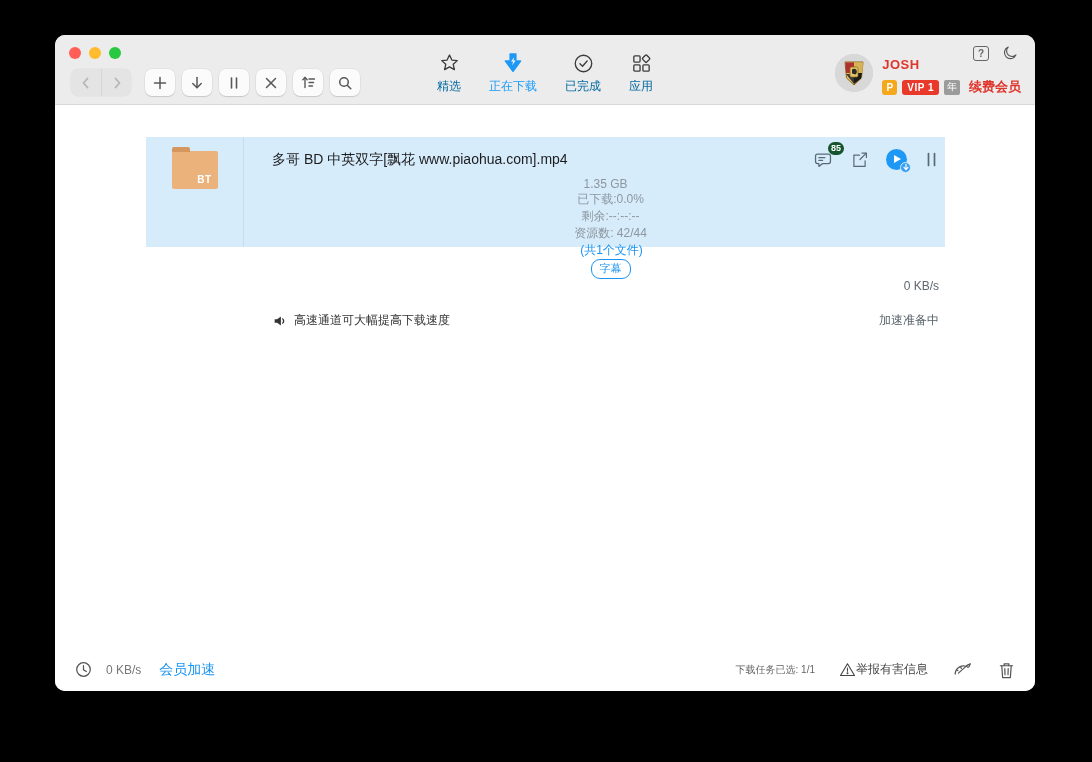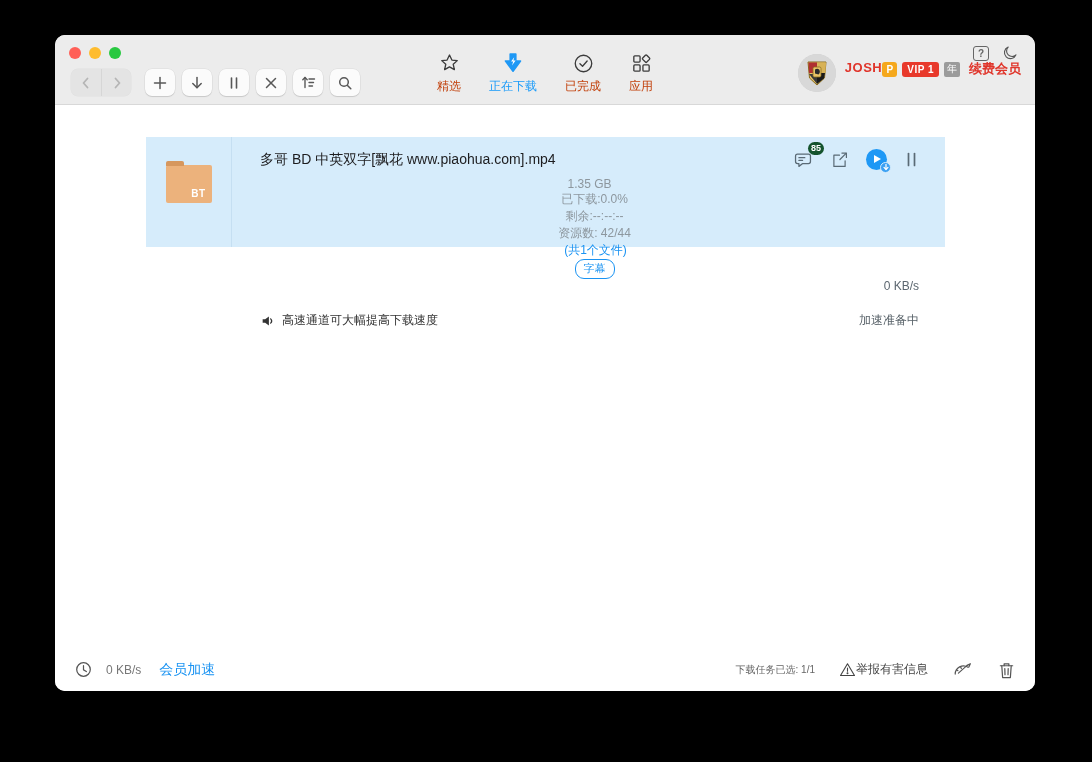--- a/index.html
+++ b/index.html
@@ -16,46 +16,46 @@
   .nav-group { position:absolute; left:16px; top:34px; display:flex; background:#e4e4e4; border-radius:7px; box-shadow:0 0 0 .5px rgba(0,0,0,.05); }
   .nav-btn { width:30px; height:27px; display:flex; align-items:center; justify-content:center; color:#b5b5b5; }
   .nav-btn + .nav-btn { border-left:1px solid #d6d6d6; }
 
   .toolbar-buttons { position:absolute; left:90px; top:34px; display:flex; gap:7px; }
   .tb-btn { width:30px; height:27px; background:#fbfbfb; border-radius:7px; display:flex; align-items:center; justify-content:center; color:#585858; box-shadow:0 0 0 .5px rgba(0,0,0,.07), 0 1px 1px rgba(0,0,0,.12); }
 
   .tabs { position:absolute; left:50%; top:14px; transform:translateX(-50%); display:flex; gap:28px; }
   .tab { display:flex; flex-direction:column; align-items:center; cursor:default; }
   .tab .ticon { height:26px; display:flex; align-items:flex-end; justify-content:center; color:#3c3c3c; }
-  .tab .tlabel { margin-top:3px; font-size:12px; color:#c2410c; }
+  .tab .tlabel { margin-top:3px; font-size:12px; color:#0369a1; }
   .tab.active .tlabel { color:#189af9; }
 
   .corner-icons { position:absolute; right:16px; top:9px; display:flex; gap:12px; align-items:center; color:#555; }
   .help-box { width:16px; height:15px; border:1.2px solid #666; border-radius:3px; font-size:10px; color:#666; display:flex; align-items:center; justify-content:center; font-weight:bold; }
 
   .account { position:absolute; right:14px; top:19px; display:flex; gap:9px; align-items:flex-start; }
   .avatar { width:38px; height:38px; border-radius:50%; overflow:hidden; background:#cfcfcf; flex:0 0 auto; }
-  .acc-col { display:flex; flex-direction:row;align-items:center; }
+  .acc-col { display:flex; flex-direction:column; }
   .acc-name { font-size:13px; font-weight:bold; color:#e0352b; margin-top:3px; letter-spacing:.5px; }
   .badges { display:flex; align-items:center; gap:5px; margin-top:6px; }
   .b-p { width:15px; height:15px; background:#f5a81c; border-radius:3px; color:#fff; font-size:10px; font-weight:bold; display:flex; align-items:center; justify-content:center; }
   .b-vip { height:15px; padding:0 5px; background:#e8392b; border-radius:3px; color:#fff; font-size:10px; font-weight:bold; display:flex; align-items:center; justify-content:center; letter-spacing:.5px; }
   .b-year { width:16px; height:15px; background:#9b9b9b; border-radius:2px; color:#fff; font-size:10px; display:flex; align-items:center; justify-content:center; }
   .renew { font-size:13px; font-weight:bold; color:#e0352b; margin-left:4px; }
 
   
   .content { position:absolute; top:71px; bottom:43px; left:0; right:0; background:#fff; }
 
   .task-row { position:absolute; left:91px; top:31px; width:799px; height:110px; background:#d6ecfb; display:flex; }
-  .task-icon-col { width:86px; border-right:1px solid #c5dff2; display:flex; justify-content:center; align-items:flex-start; padding-top:24px; }
+  .task-icon-col { width:98px; border-right:1px solid #c5dff2; display:flex; justify-content:center; align-items:flex-start; padding-top:10px; }
   .folder { width:46px; height:38px; background:#ecb27c; border-radius:2px; position:relative; margin-top:4px; }
   .folder::before { content:""; position:absolute; top:-4px; left:0; width:18px; height:5px; background:#d6975e; border-radius:2px 2px 0 0; }
   .folder-label { position:absolute; bottom:4px; right:6px; color:#fff; font-weight:bold; font-size:10px; letter-spacing:.5px; }
 
-  .task-main { flex:1; padding:12px 26px 0 28px; display:flex; flex-direction:column;text-align:center; }
+  .task-main { flex:1; padding:12px 6px 0 28px; display:flex; flex-direction:column;text-align:center; }
   .title-row { display:flex; justify-content:space-between; align-items:center; height:24px; }
   .task-title { font-size:14px; color:#1d1d1f; }
   .action-icons { display:flex; gap:17px; align-items:center; color:#5a6a75; }
   .chat-wrap { position:relative; }
   .chat-badge { position:absolute; top:-8px; right:-11px; min-width:16px; height:13px; background:#14532d; border-radius:8px; color:#fff; font-size:9px; font-weight:bold; display:flex; align-items:center; justify-content:center; padding:0 3px;margin-left:10px; }
   .play-btn { width:21px; height:21px; border-radius:50%; background:#1e98f5; position:relative; }
   .play-btn::after { content:""; position:absolute; left:8px; top:6px; border-left:7px solid #fff; border-top:4.5px solid transparent; border-bottom:4.5px solid transparent; }
   .play-badge { position:absolute; right:-4px; bottom:-3px; width:11px; height:11px; border-radius:50%; background:#3aa0f3; border:1.5px solid #d6ecfb; display:flex; align-items:center; justify-content:center; }
 
   .details-row { display:flex; align-items:center; margin-top:7px; font-size:12px; color:#8d979e; white-space:nowrap;flex-direction:column; }

